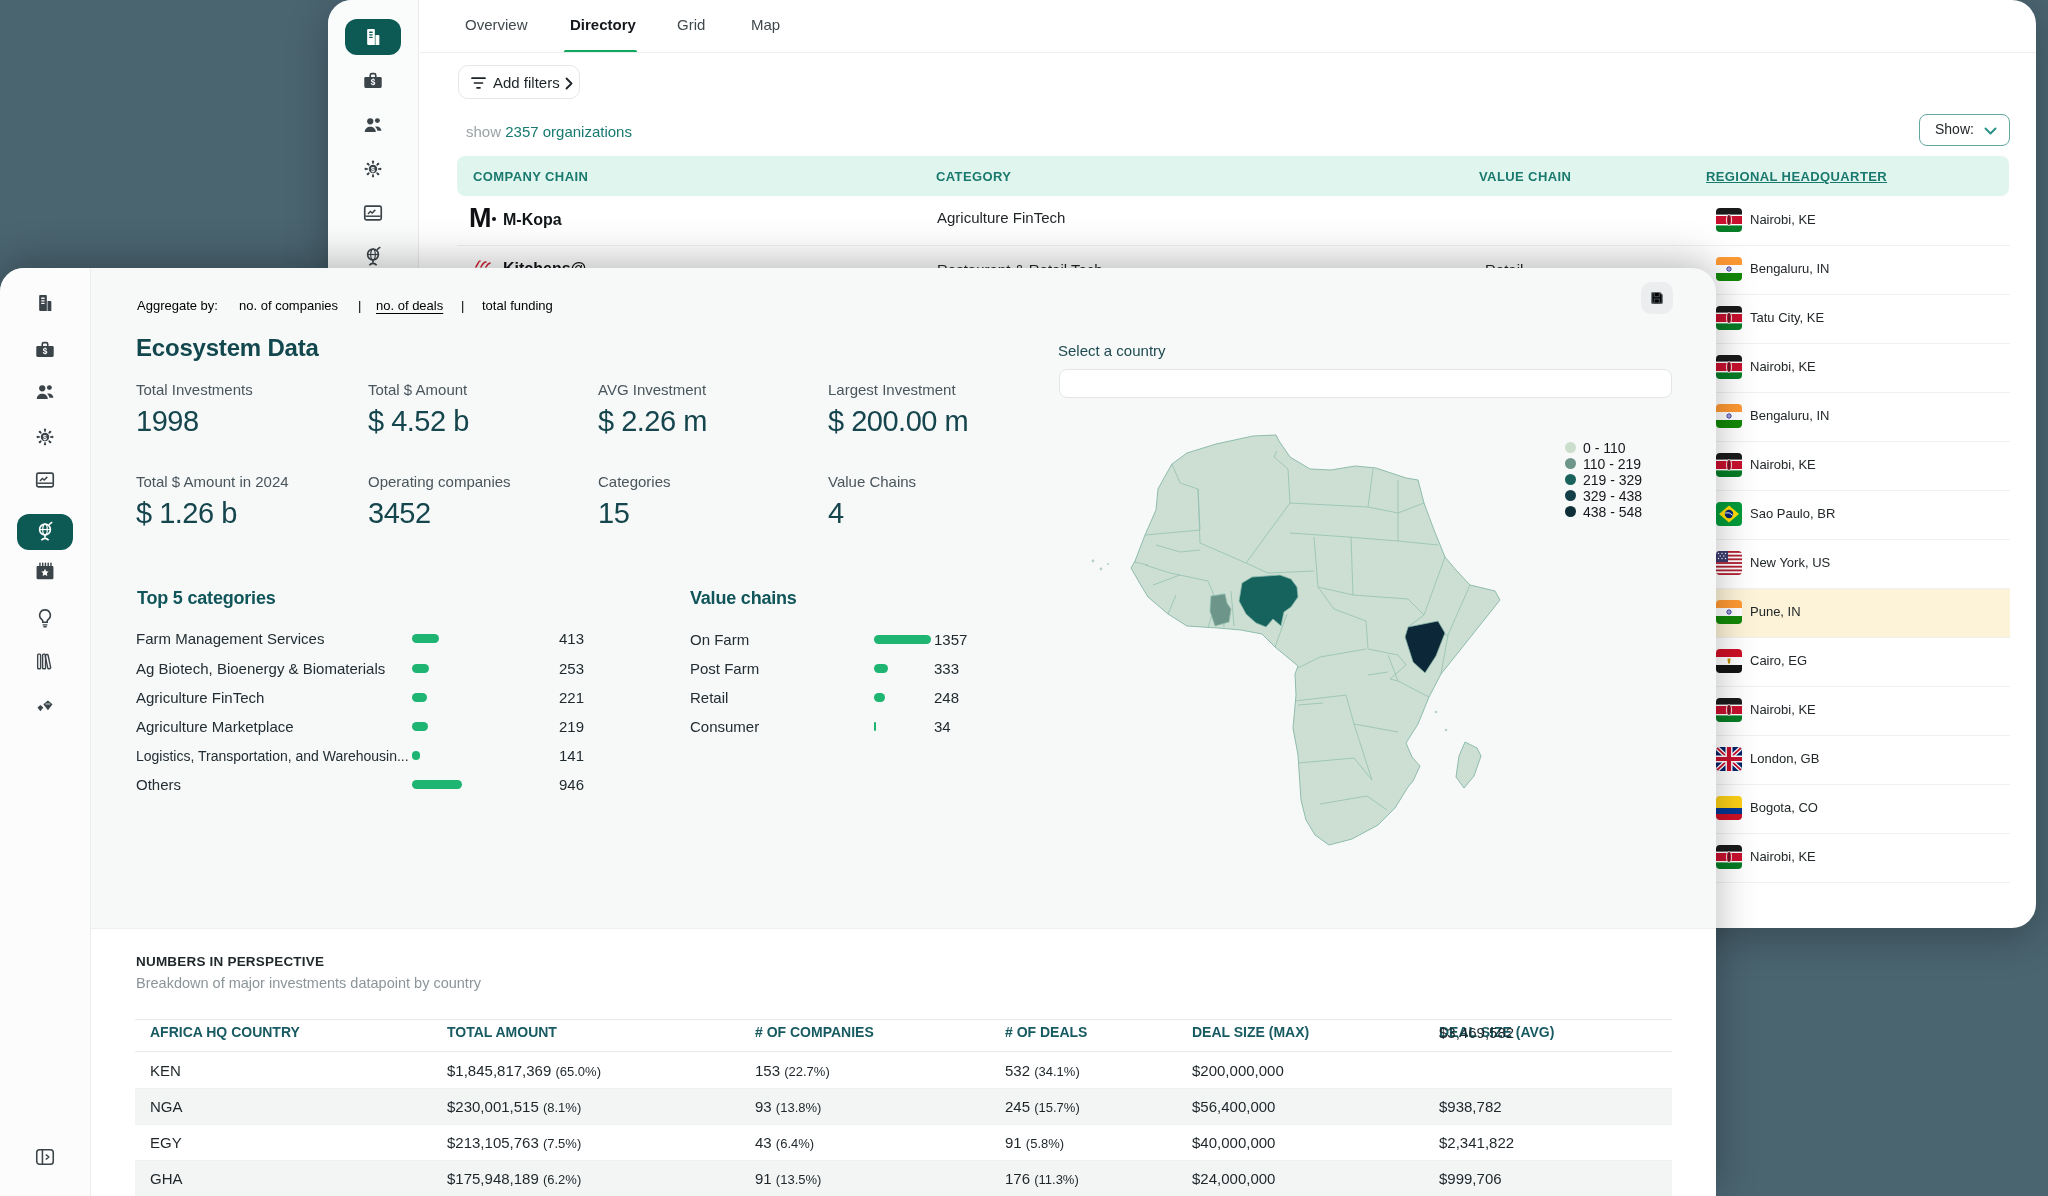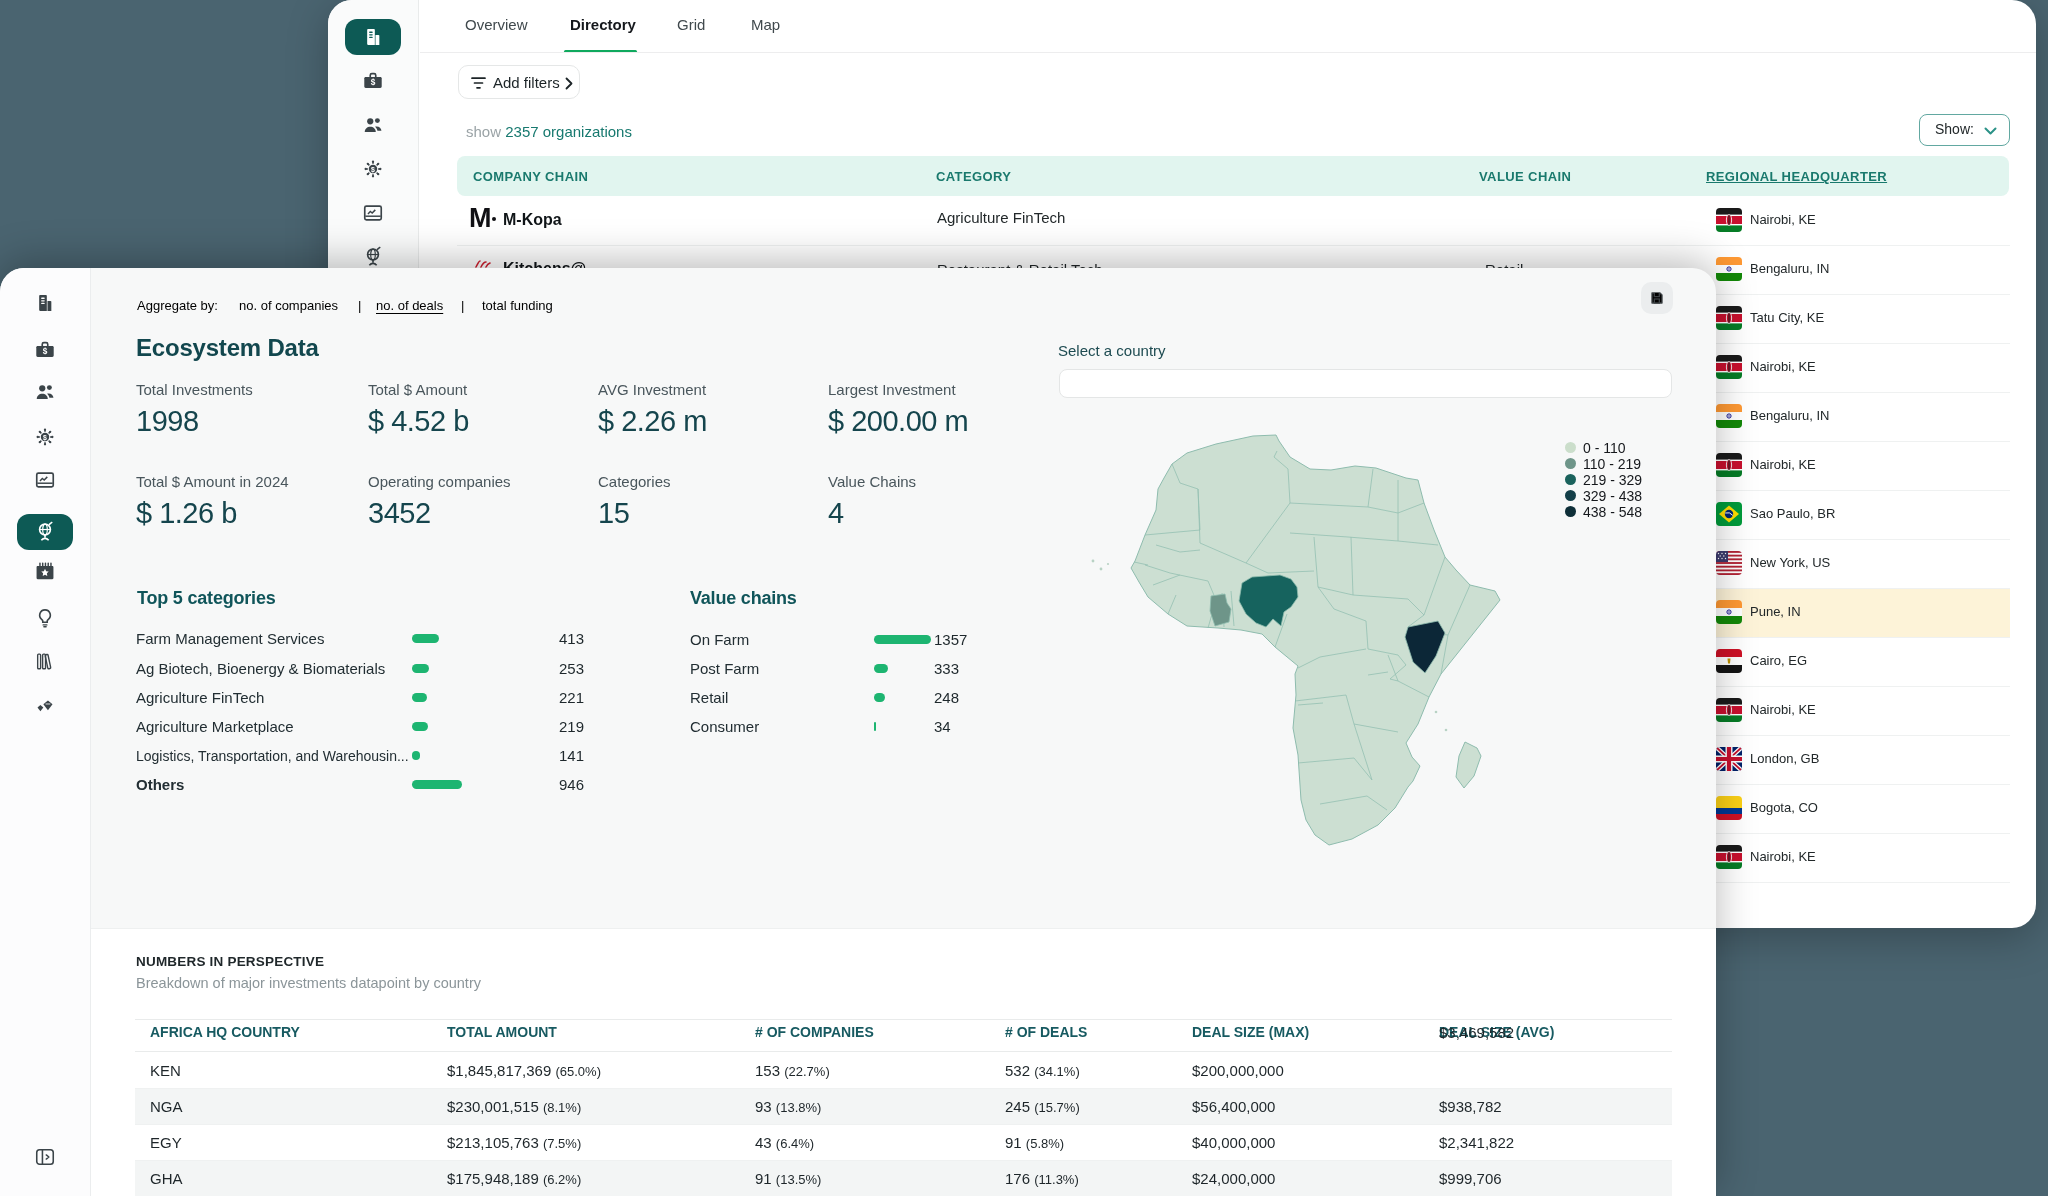--- a/index.html
+++ b/index.html
@@ -410,21 +410,21 @@
 <span class="abs cval" style="left:559px; top:392px;">253</span>
 <span class="abs crow" style="left:136px; top:421px;">Agriculture FinTech</span>
 <div class="bar" style="left:412px; top:425px; width:15px;"></div>
 <span class="abs cval" style="left:559px; top:421px;">221</span>
 <span class="abs crow" style="left:136px; top:450px;">Agriculture Marketplace</span>
 <div class="bar" style="left:412px; top:454px; width:16px;"></div>
 <span class="abs cval" style="left:559px; top:450px;">219</span>
 <span class="abs crow" style="left:136px; top:479px;"><span style="font-size:14px;">Logistics, Transportation, and Warehousin...</span></span>
 <div class="bar" style="left:412px; top:483px; width:8px;"></div>
 <span class="abs cval" style="left:559px; top:479px;">141</span>
-<span class="abs crow" style="left:136px; top:508px;font-weight:bold;">Others</span>
+<span class="abs crow" style="left:136px; top:508px;">Others</span>
 <div class="bar" style="left:412px; top:512px; width:50px;"></div>
 <span class="abs cval" style="left:559px; top:508px;">946</span>
 <span class="abs h2" style="left:690px; top:320px;">Value chains</span>
 <span class="abs crow" style="left:690px; top:363px;">On Farm</span>
 <div class="bar" style="left:874px; top:367px; width:57px;"></div>
 <span class="abs cval" style="left:934px; top:363px;">1357</span>
 <span class="abs crow" style="left:690px; top:392px;">Post Farm</span>
 <div class="bar" style="left:874px; top:396px; width:14px;"></div>
 <span class="abs cval" style="left:934px; top:392px;">333</span>
 <span class="abs crow" style="left:690px; top:421px;">Retail</span>

